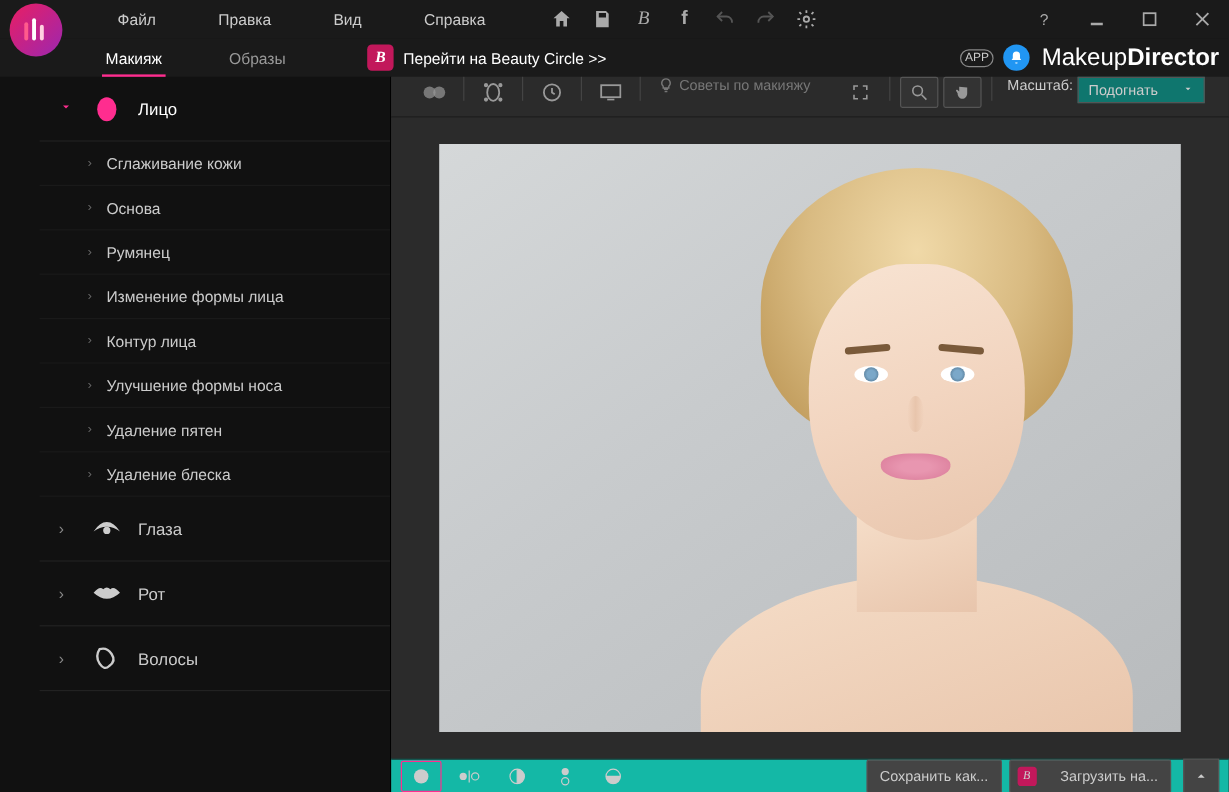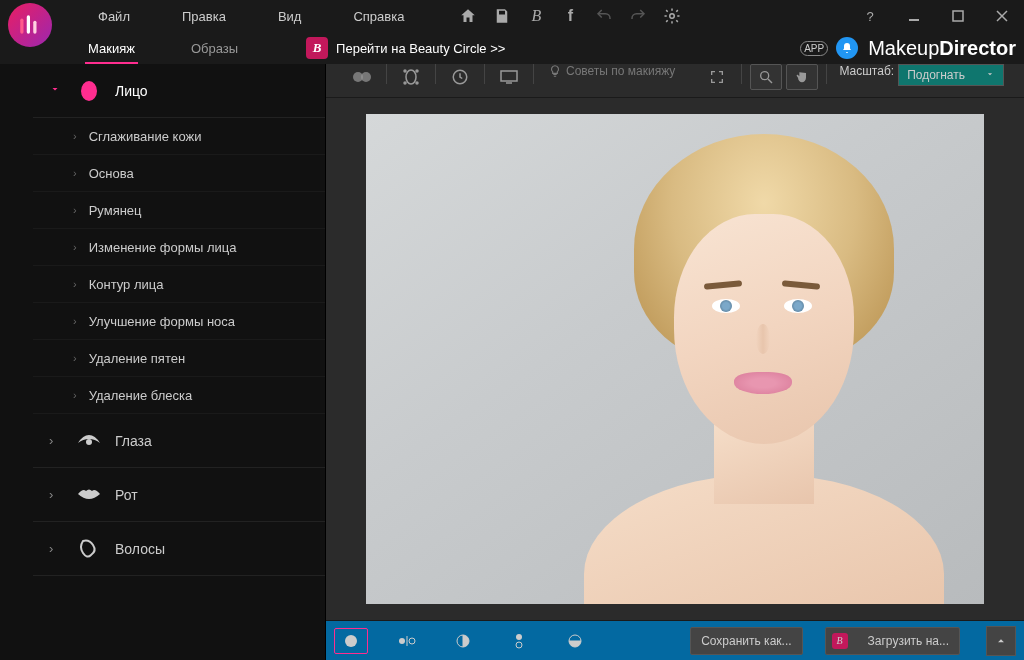--- a/index.html
+++ b/index.html
@@ -55,21 +55,21 @@
 .eye { position: absolute; width: 28px; height: 14px; background: #fff; border-radius: 50%; top: 155px; }
 .eye.l { left: 108px; } .eye.r { left: 180px; }
 .iris { position: absolute; width: 12px; height: 12px; background: radial-gradient(circle,#7ba8c9 40%,#4a6b84 100%); border-radius: 50%; top: 1px; left: 8px; }
 .brow { position: absolute; width: 38px; height: 6px; background: #7a5a3a; border-radius: 3px; top: 138px; }
 .brow.l { left: 100px; transform: rotate(-5deg); } .brow.r { left: 178px; transform: rotate(5deg); }
 .nose { position: absolute; top: 180px; left: 152px; width: 14px; height: 30px; background: linear-gradient(90deg,transparent,#e8c5ac,transparent); border-radius: 50%; }
 .lips { position: absolute; top: 228px; left: 130px; width: 58px; height: 22px; background: radial-gradient(ellipse,#e896b0 30%,#d97a98 100%); border-radius: 40% 40% 50% 50%; }
 .neck { position: absolute; top: 280px; left: 110px; width: 100px; height: 80px; background: linear-gradient(160deg,#f5ddc8,#e8c5ac); }
 .shoulder { position: absolute; top: 330px; left: -20px; width: 360px; height: 200px; background: linear-gradient(160deg,#f5ddc8,#e6c0a5); border-radius: 50% 50% 0 0; }
 
-.bottombar { height: 40px; background: #0369a1; border-top: 1px solid #1a1a1a; display: flex; align-items: center; padding: 0 8px; gap: 22px; }
+.bottombar { height: 28px; background: #14b8a6; border-top: 1px solid #1a1a1a; display: flex; align-items: center; padding: 0 8px; gap: 6px; }
 .viewbtn { width: 34px; height: 26px; border: 1px solid transparent; display: flex; align-items: center; justify-content: center; cursor: pointer; color: #ccc; }
 .viewbtn.active { border: 1px solid #ff2d8f; border-radius: 2px; }
 .savebtn { background: #444; border: 1px solid #555; color: #ccc; padding: 6px 10px; font-size: 12px; cursor: pointer; border-radius: 2px; }
 .upbtn { position: relative; }
 .upbtn-badge { position: absolute; left: 6px; top: 5px; width: 16px; height: 16px; background: #c2185b; border-radius: 3px; font-size: 10px; display: flex; align-items: center; justify-content: center; font-style: italic; font-family: Georgia; }
 .expand { width: 30px; height: 30px; background: #444; border: 1px solid #555; display: flex; align-items: center; justify-content: center; cursor: pointer; margin-left: 4px; }
 </style>
 </head>
 <body>
 

